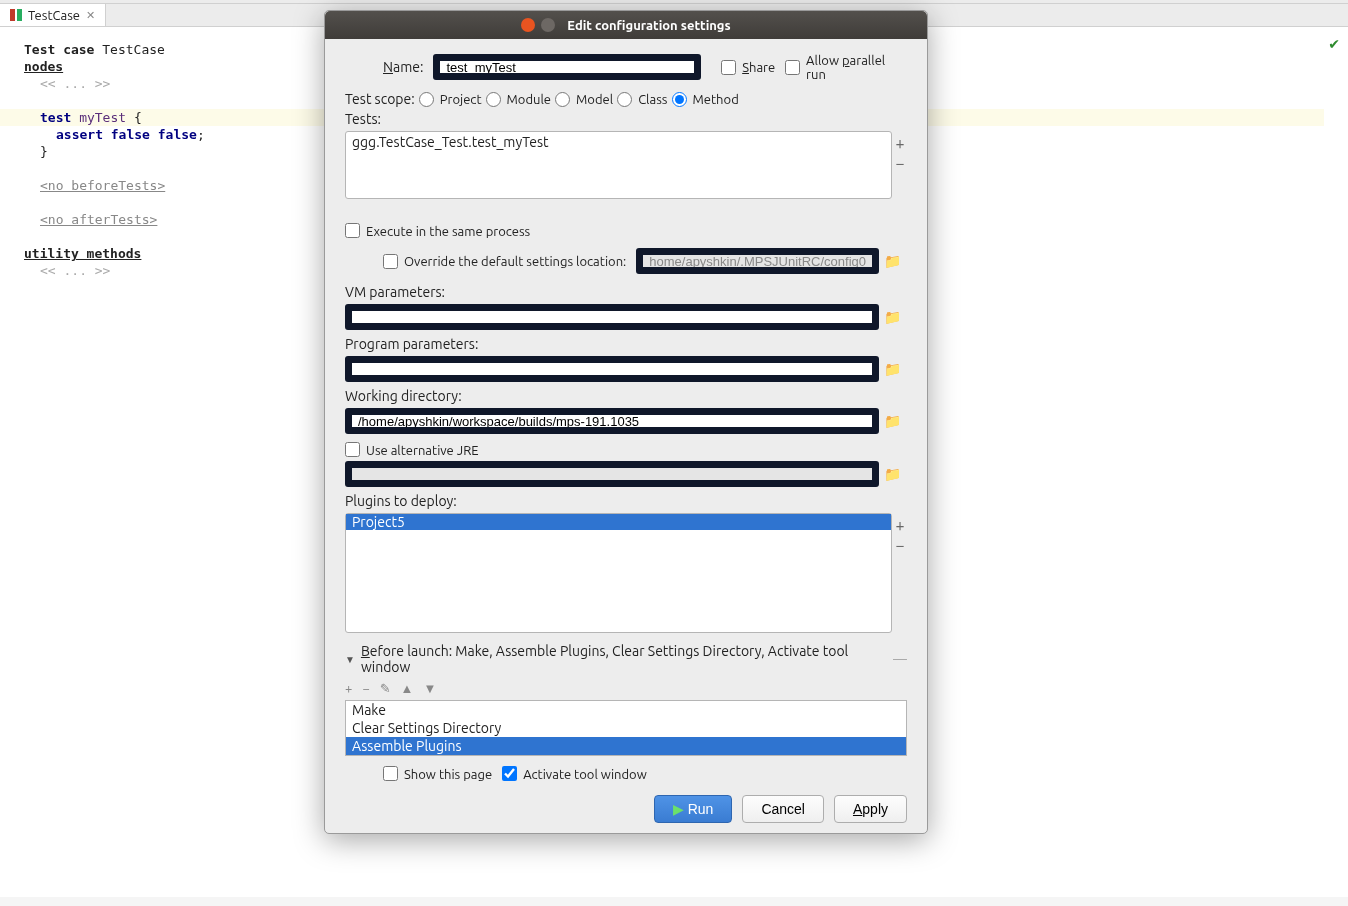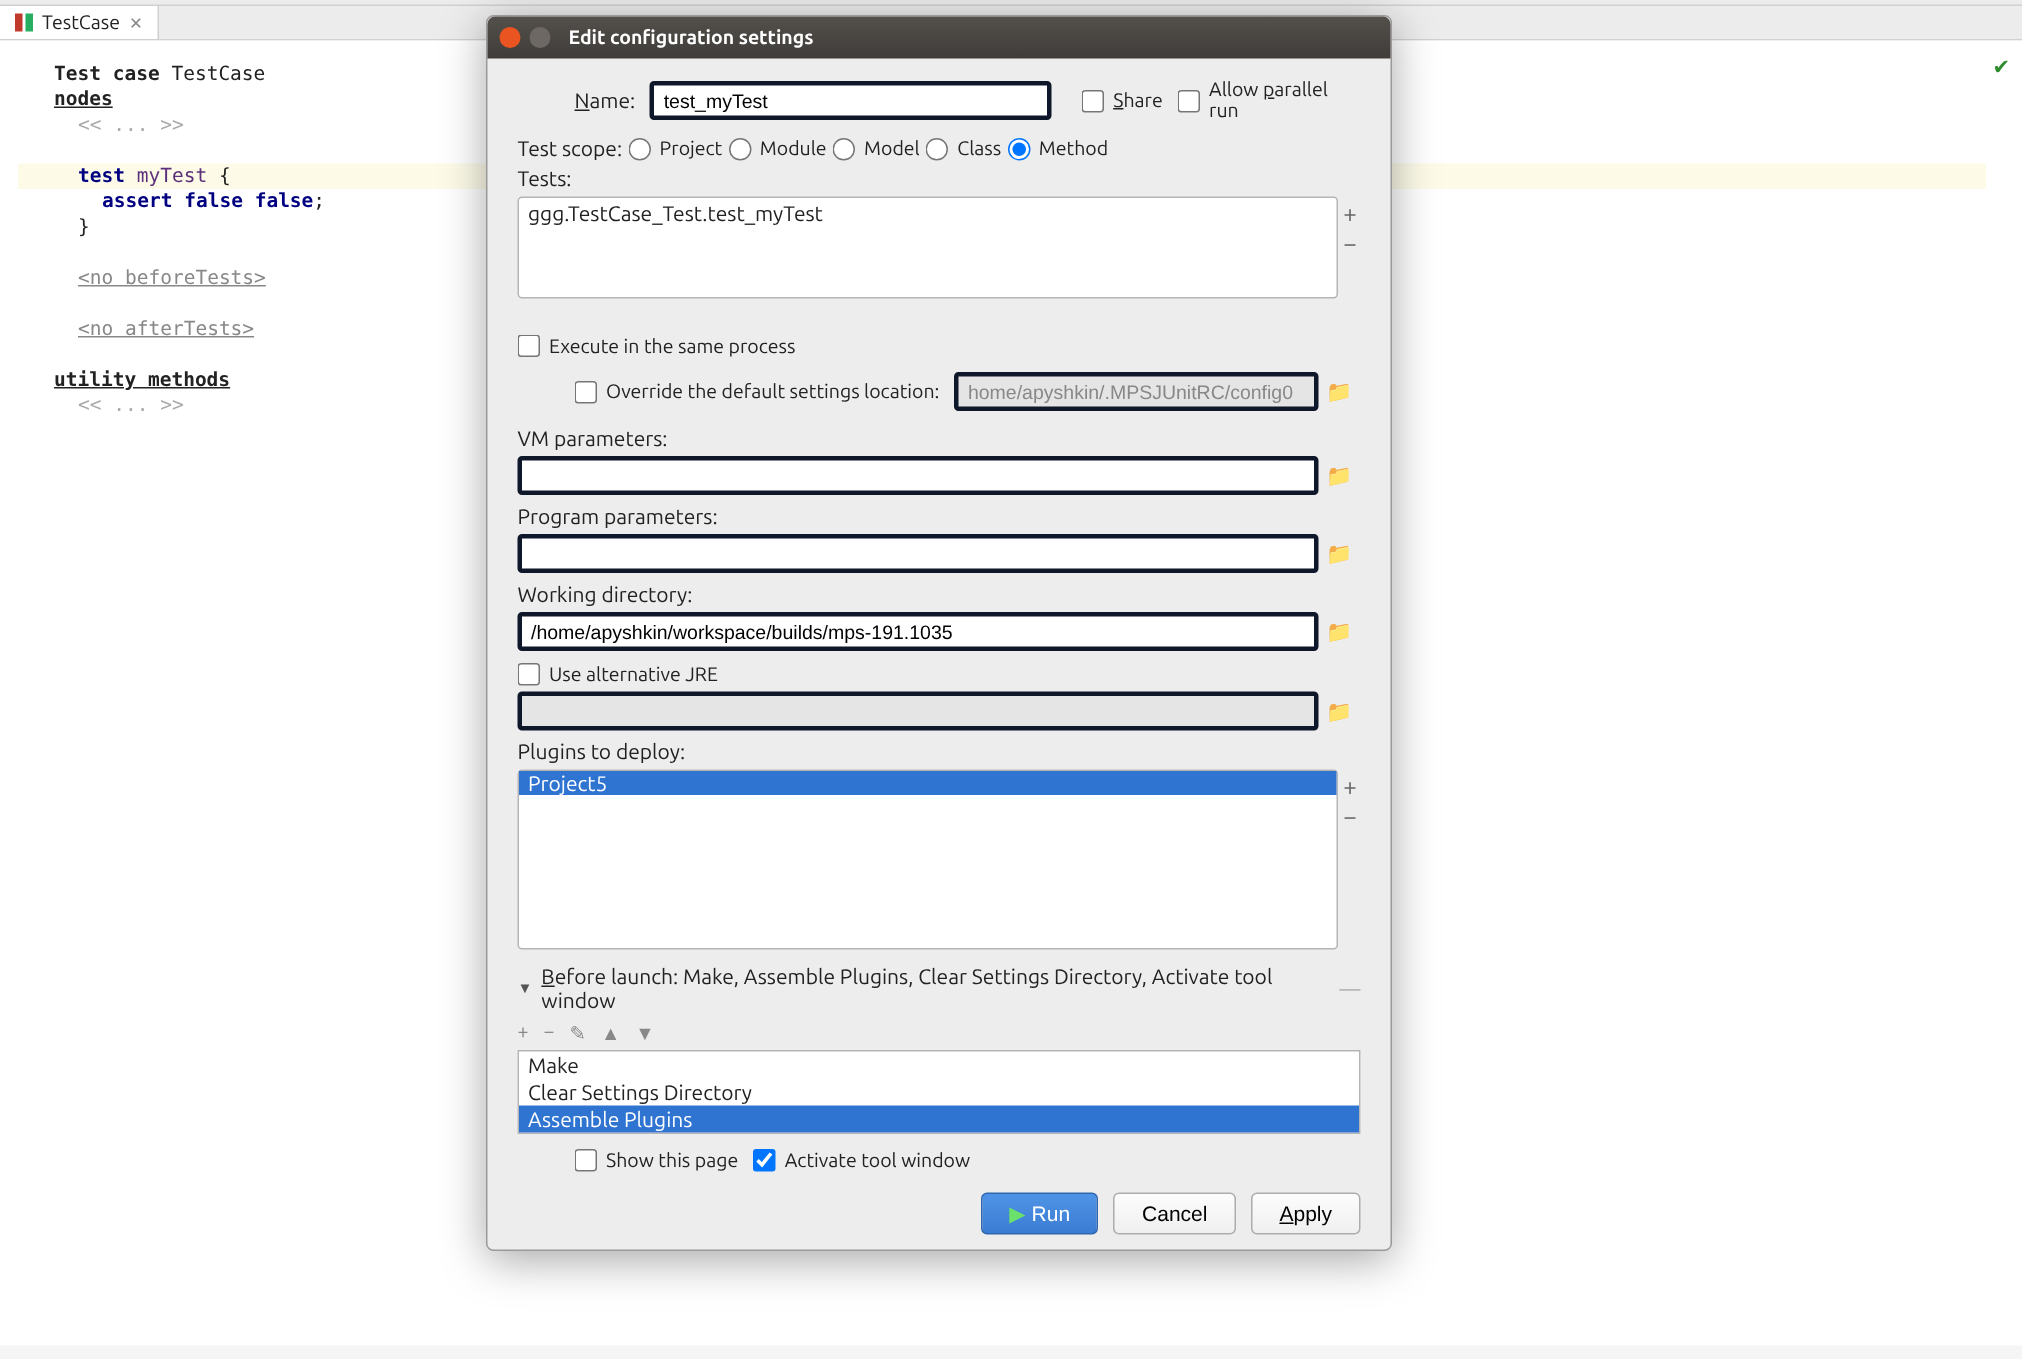--- a/index.html
+++ b/index.html
@@ -31,21 +31,20 @@
 }
 .tab-icon{ width:12px; height:12px; display:inline-block; position:relative; }
 .tab-icon::before{ content:""; position:absolute; left:0; top:0; width:5px; height:12px; background:#c0392b; }
 .tab-icon::after{ content:""; position:absolute; right:0; top:0; width:5px; height:12px; background:#27ae60; }
 .tab-close{ color:#888; font-size:11px; }
 .check-gutter{ position:absolute; top:36px; right:8px; color:#2e8b2e; font-size:14px; }
 .editor-pane{
   display:flex;
   background:#fff;
   height: 870px;
-  padding-left: 12px;
 }
 .code-area{
   padding: 14px 0 0 24px;
   font-family: "DejaVu Sans Mono", monospace;
   font-size:13px;
   line-height:17px;
   width:100%;
 }
 .code-area .bold{font-weight:bold;}
 .code-area .under{text-decoration:underline;}
@@ -62,32 +61,32 @@
   background:#ededed;
   border:1px solid #9a9a9a;
   border-radius:5px;
   box-shadow:0 6px 30px rgba(0,0,0,0.35);
 }
 .titlebar{
   height:28px;
   background:linear-gradient(to bottom,#53504c,#3f3c39);
   border-radius:5px 5px 0 0;
   display:flex; align-items:center;
-  padding:0 8px; gap:6px;
+  padding:0 8px; gap:6px;justify-content:center;
 }
 .win-btn{width:14px;height:14px;border-radius:50%;display:inline-block;}
 .win-close{background:#e95420;}
 .win-min{background:#6d6864;}
 .dlg-title{color:#fff;font-weight:bold; margin-left:6px;}
 .dlg-body{ padding:14px 20px 10px 20px; }
 .row{display:flex; align-items:center; gap:10px; margin-bottom:10px;margin-left:38px;}
 .lbl{font-size:14px;}
 .mn{text-decoration:underline;}
 input[type=text].field{
-  height:26px; padding:2px 6px; border:3px solid #0f172a; border-radius:3px;
+  height:26px; padding:2px 6px; border:7px solid #0f172a; border-radius:3px;
   font-size:13px; background:#fff;
 }
 .chk{display:flex;align-items:center;gap:6px;}
 input[type=checkbox]{width:15px;height:15px;}
 input[type=radio]{width:15px;height:15px;}
 .radio-row{display:flex;align-items:center;gap:4px;}
 .sect-lbl{font-size:14px; margin-bottom:4px; display:block;}
 .textarea-box{
   background:#fff; border:1px solid #b5b5b5; border-radius:3px;
   font-size:14px;

